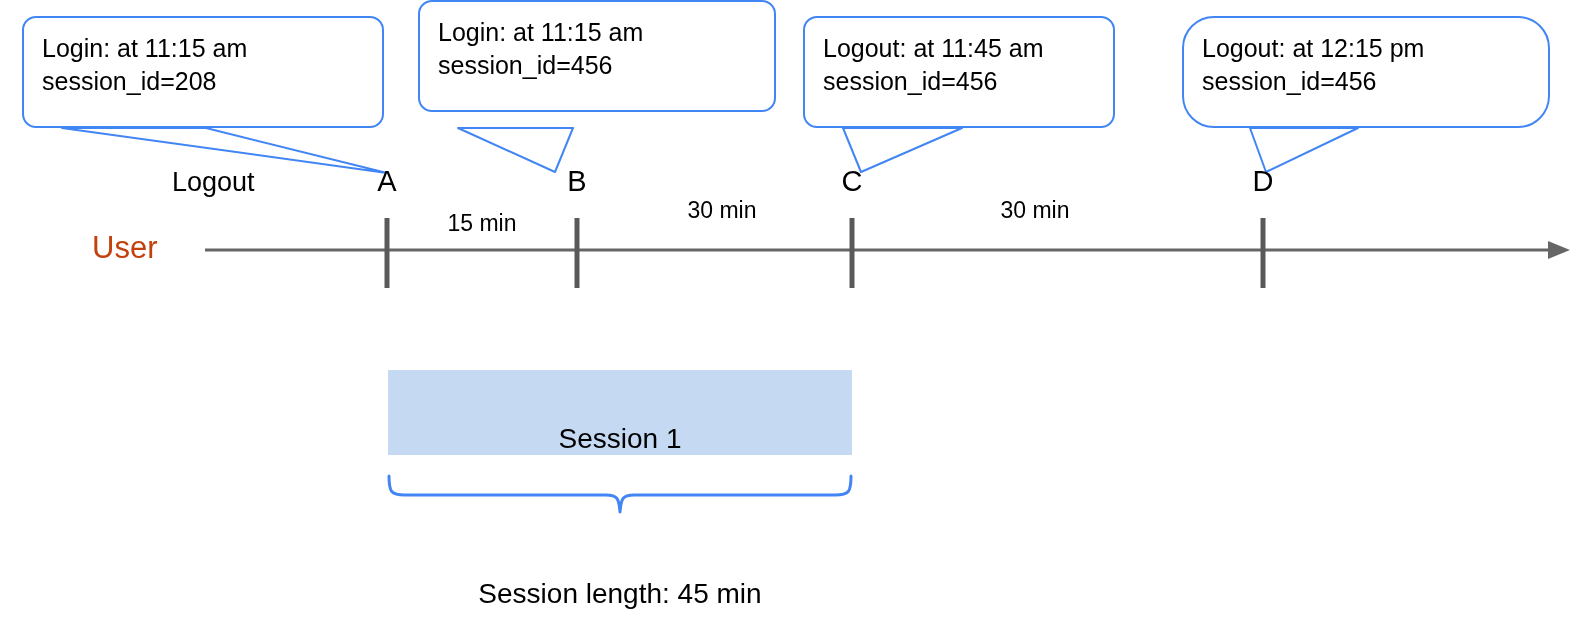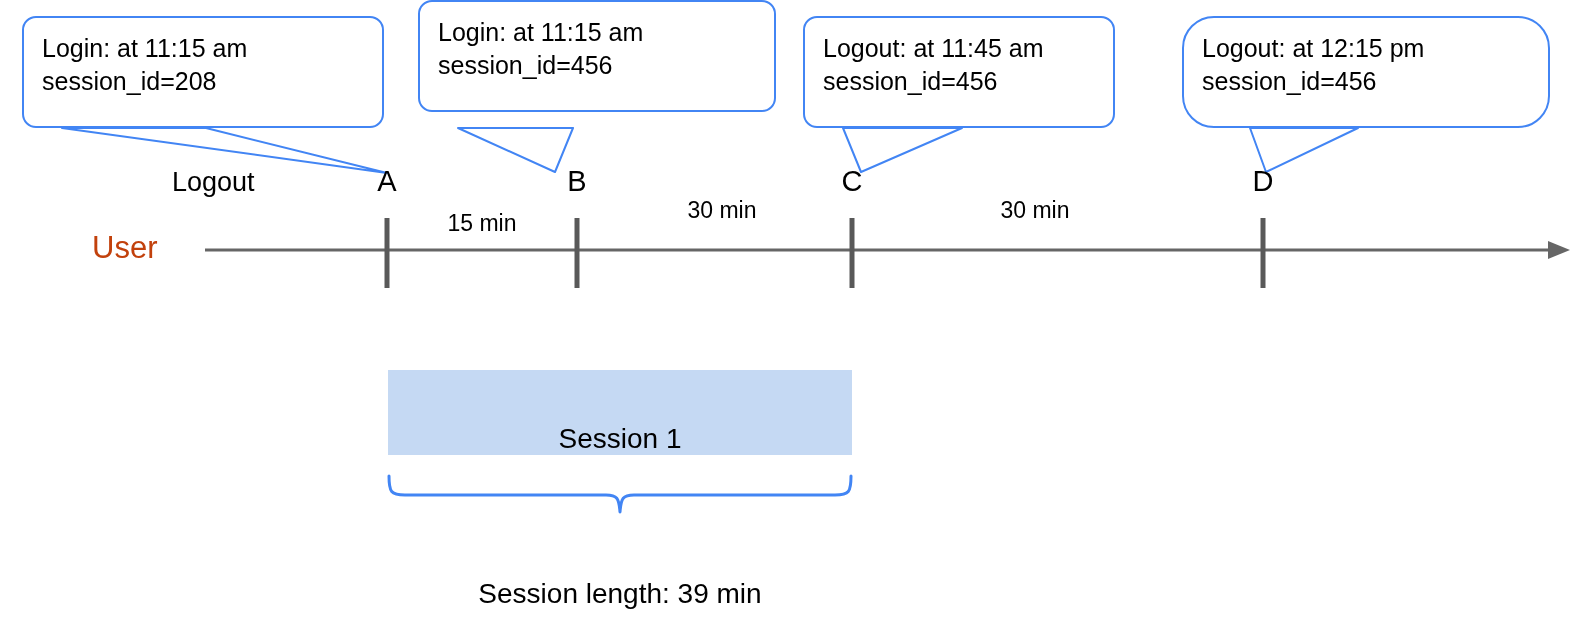--- a/index.html
+++ b/index.html
@@ -137,15 +137,15 @@
   <div class="marker-label" style="left:1263px; top:165px;">D</div>
 
   <div class="interval-label" style="left:482px; top:195px;margin-top:15px;">15 min</div>
   <div class="interval-label" style="left:722px; top:197px;">30 min</div>
   <div class="interval-label" style="left:1035px; top:197px;">30 min</div>
 
   <div class="session-bar" style="left:388px; top:370px; width:464px; height:85px;">
     <span>Session 1</span>
   </div>
 
-  <div class="caption" style="left:620px; top:578px;">Session length: 39 min</div>
+  <div class="caption" style="left:620px; top:578px;">Session length: 45 min</div>
 
 </div>
 
 </body></html>

